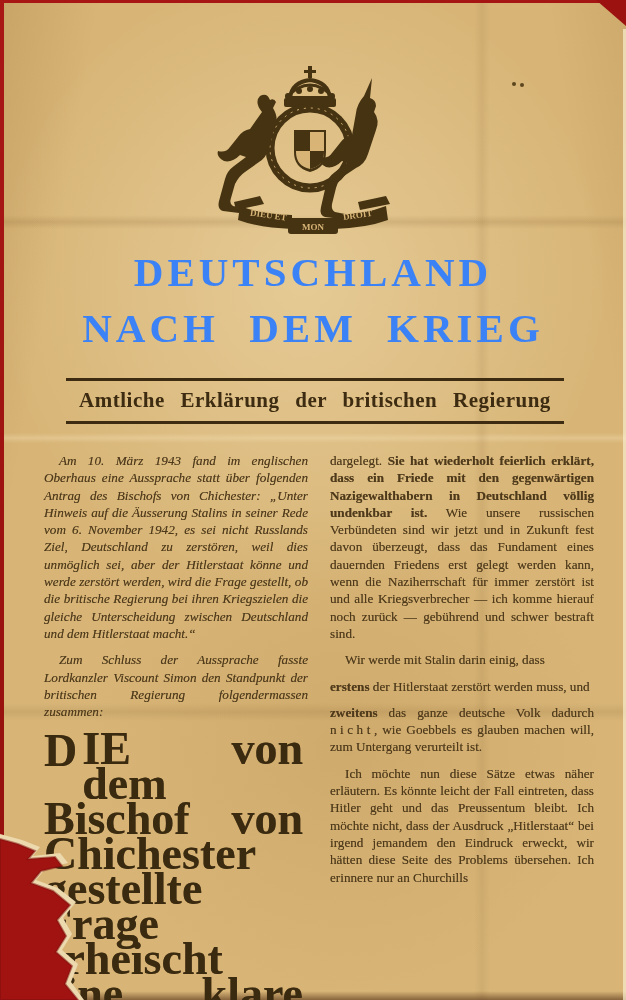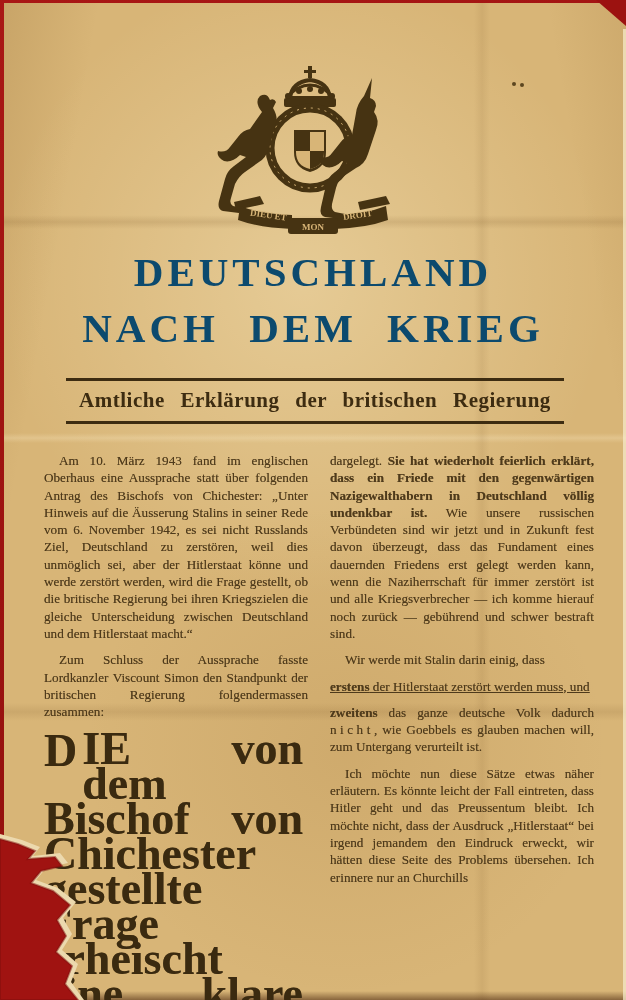--- a/index.html
+++ b/index.html
@@ -28,36 +28,36 @@
   .right-sliver{position:absolute;top:26px;bottom:0;right:0;width:3px;background:rgba(246,234,202,.75);}
   .corner-red{position:absolute;top:0;right:0;width:0;height:0;
     border-top:26px solid #9c1210;border-left:30px solid transparent;}
   .speck{position:absolute;border-radius:50%;background:#5c4620;}
   
   .tear{position:absolute;left:0;top:820px;width:110px;height:180px;}
   
   .coa{position:absolute;top:60px;left:50%;transform:translateX(-50%);}
   
   .title{position:absolute;top:244px;left:0;width:100%;text-align:center;
-    color:#0c4a6e;font-weight:bold;font-size:41px;line-height:56px;letter-spacing:4px;}
+    color:#3b82f6;font-weight:bold;font-size:41px;line-height:56px;letter-spacing:4px;}
   .title .l2{word-spacing:16px;}
   
   .subtitle-box{position:absolute;top:378px;left:66px;right:62px;
     border-top:3px solid #3d2c11;border-bottom:3px solid #3d2c11;
     padding:7px 2px 8px;text-align:center;}
   .subtitle{color:#3d2c11;font-weight:bold;font-size:21px;word-spacing:10px;letter-spacing:.5px;}
   
   .columns{position:absolute;top:452px;left:44px;right:32px;display:flex;gap:22px;
     color:#4e3a1b;font-size:13.2px;line-height:17.3px;}
   .col{flex:1;}
   .para{margin:0 0 9px;text-align:justify;text-indent:15px;
     text-shadow:0 0 .5px rgba(78,58,27,.6);}
-  .para.italic{}
+  .para.italic{font-style:italic;}
   .para.dropcap{text-indent:0;}
-  .para.hang{text-indent:-74px;padding-left:74px;text-decoration:underline;}
+  .para.hang{text-indent:-74px;padding-left:74px;}
   .para.lead2{text-indent:0;}
   .b{font-weight:bold;}
   .sp{letter-spacing:3.5px;}
   .dropcap{float:left;font-size:46px;line-height:35px;font-weight:bold;
     margin:2px 5px 0 0;color:#3a2a10;}
 </style>
 </head>
 <body>
 
 <div class="paper">

